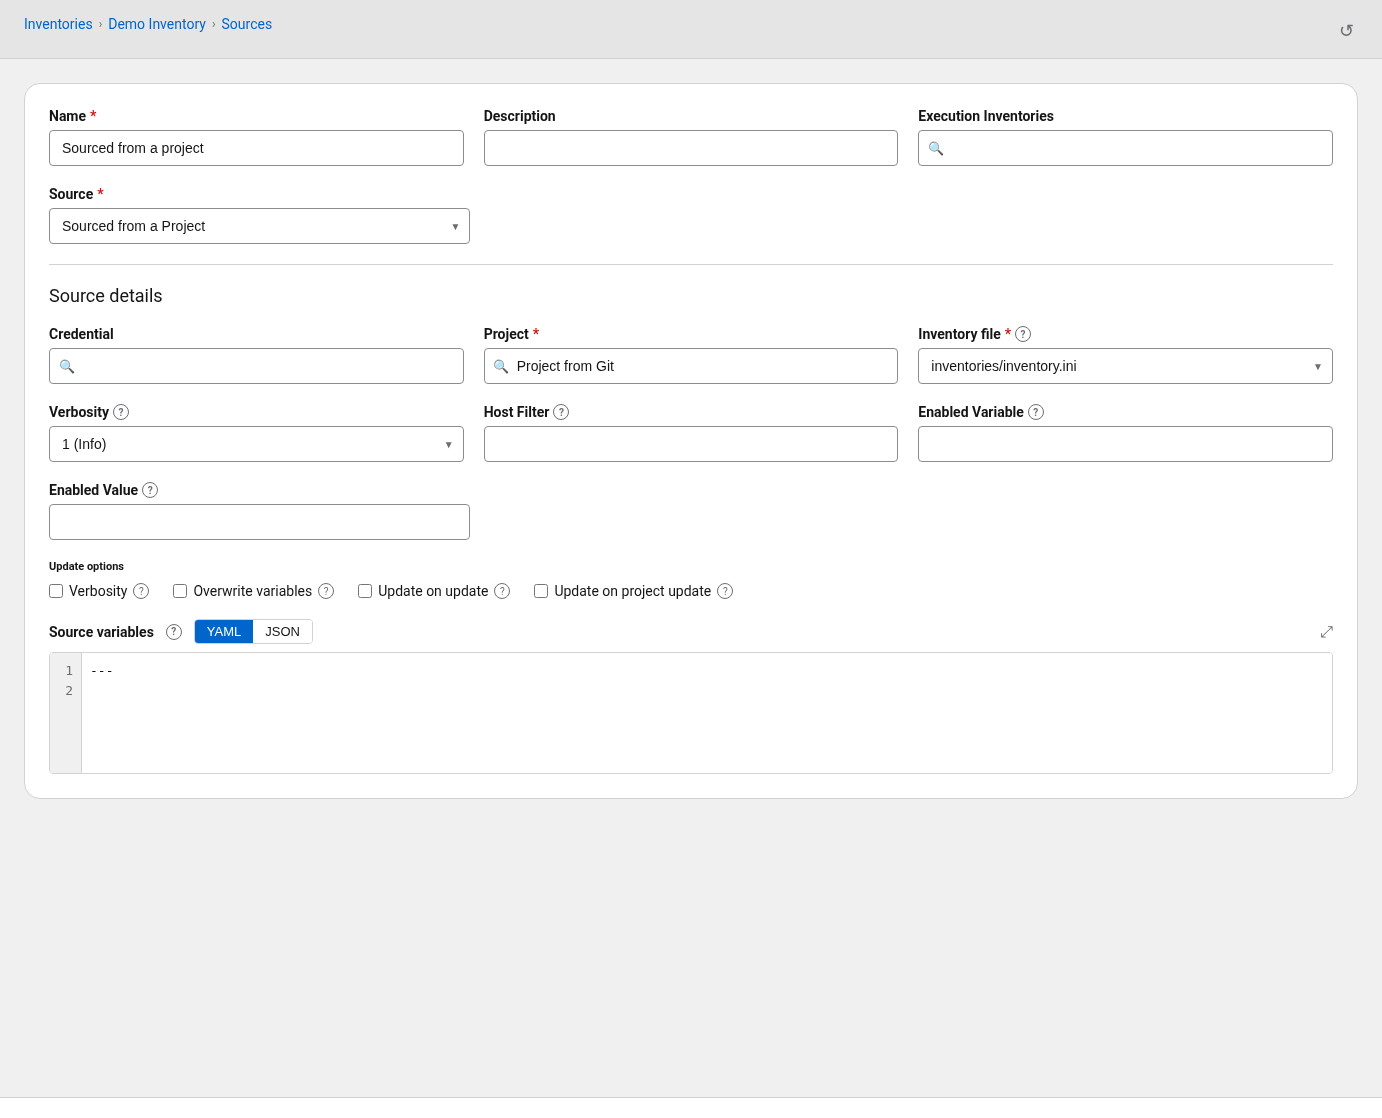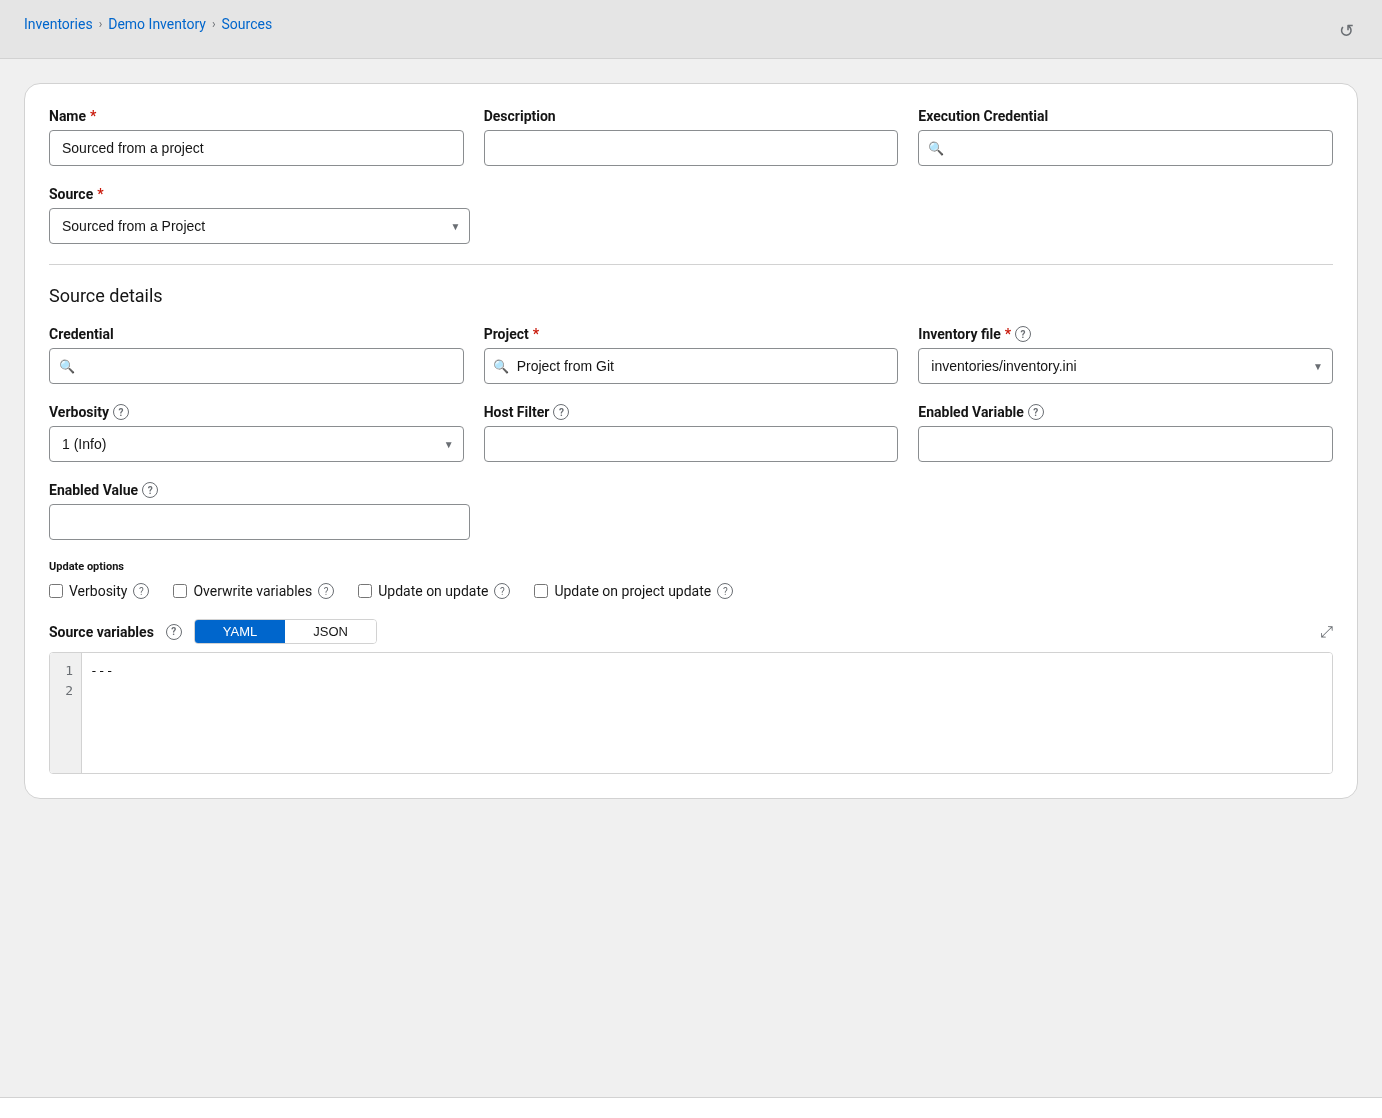--- a/index.html
+++ b/index.html
@@ -197,21 +197,21 @@
       font-weight: 700;
       font-size: 14px;
     }
     .toggle-group {
       display: flex;
       border: 1px solid #d2d2d2;
       border-radius: 4px;
       overflow: hidden;
     }
     .toggle-btn {
-      padding: 4px 28px;
+      padding: 4px 12px;
       font-size: 13px;
       cursor: pointer;
       border: none;
       background: #fff;
       color: #151515;
     }
     .toggle-btn.active {
       background: #0066cc;
       color: #fff;
     }
@@ -293,21 +293,21 @@
             <span>Name</span>
             <span class="required-star">*</span>
           </label>
           <input class="form-control" type="text" value="Sourced from a project" style="">
         </div>
         <div class="form-group">
           <label class="form-label">Description</label>
           <input class="form-control" type="text" placeholder="" style="">
         </div>
         <div class="form-group">
-          <label class="form-label">Execution Credential</label>
+          <label class="form-label">Execution Inventories</label>
           <div class="input-with-search">
             <span class="search-icon-inner">🔍</span>
             <input class="form-control" type="text" style="">
           </div>
         </div>
       </div>
 
       <div class="form-row" style="grid-template-columns: 1fr 2fr;">
         <div class="form-group">
           <label class="form-label">

